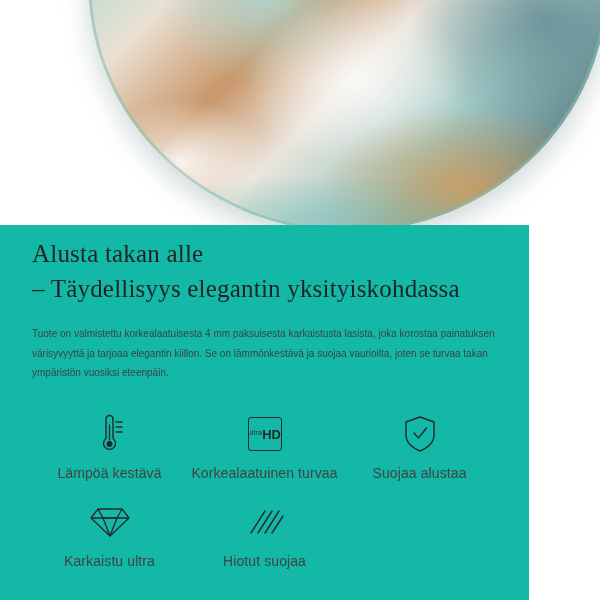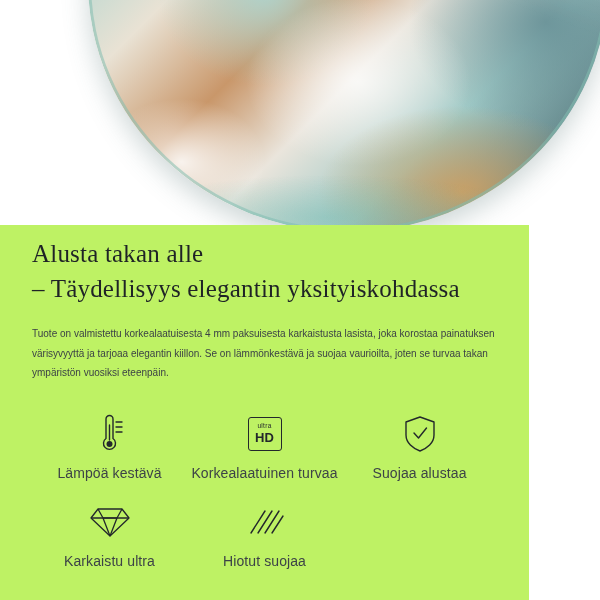--- a/index.html
+++ b/index.html
@@ -7,21 +7,21 @@
     width: 600px;
     height: 600px;
     background: #ffffff;
     font-family: "Liberation Sans", sans-serif;
     overflow: hidden;
   }
   .page {
     position: relative;
     width: 529px;
     height: 600px;
-    background: #bef264;
+    background: #14b8a6;
   }
 
   
   .hero {
     position: relative;
     width: 600px;
     height: 225px;
     overflow: hidden;
     background: #ffffff;
   }
@@ -111,21 +111,21 @@
     font-size: 14px;
     color: #3d4347;
     text-align: center;
     letter-spacing: 0.1px;
   }
   .ultra-hd {
     width: 34px; height: 34px;
     border: 1.4px solid #23282b;
     border-radius: 3px;
     display: flex;
-    flex-direction: column;
+    flex-direction: row;
     align-items: center;
     justify-content: center;
     line-height: 1;
   }
   .ultra-hd .u { font-size: 6.5px; letter-spacing: .3px; }
   .ultra-hd .hd { font-size: 13px; font-weight: bold; margin-top: 1px; }
 </style>
 </head>
 <body>
 

